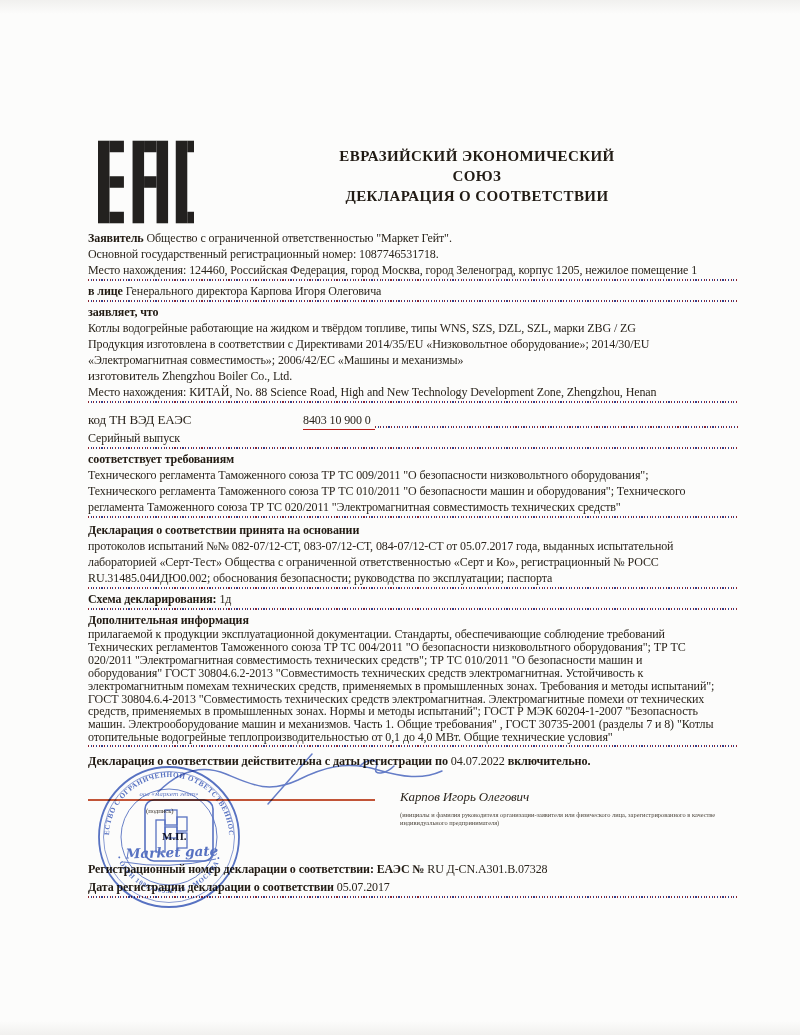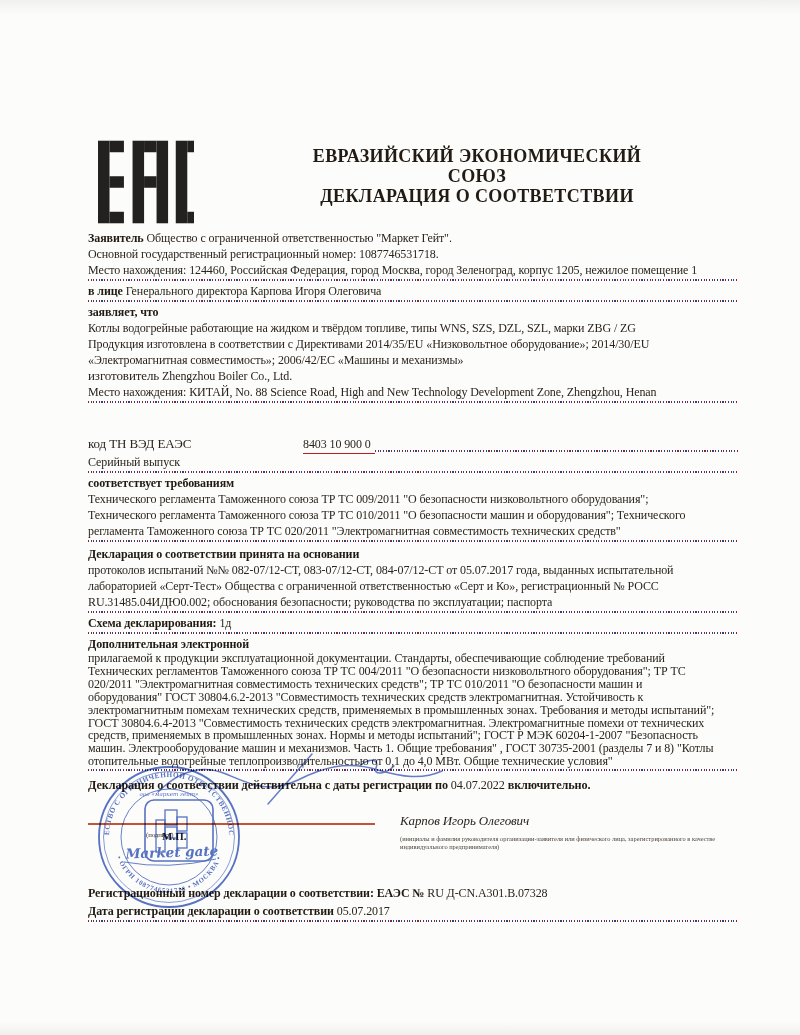--- a/index.html
+++ b/index.html
@@ -5,29 +5,29 @@
   html,body{margin:0;padding:0;background:#e8e8e8;}
   .doc{position:relative;width:800px;height:1035px;background:#fcfcfb;overflow:hidden;
        font-family:"Liberation Serif","DejaVu Serif",serif;color:#2a241c;}
   .doc::before,.doc::after{content:"";position:absolute;left:0;right:0;height:14px;
        background:linear-gradient(180deg,rgba(190,188,182,.18),rgba(255,255,255,0));}
   .doc::before{top:0;}
   .doc::after{bottom:0;transform:scaleY(-1);}
   .content{position:absolute;left:88px;top:140px;width:650px;font-size:12px;line-height:16px;letter-spacing:-0.1px;}
   .hdr{display:flex;height:84px;margin-bottom:6px;}
   .eac{flex:0 0 118px;padding-left:10px;}
-  .titles{flex:1;text-align:center;font-weight:bold;font-size:18px;line-height:20px;
+  .titles{flex:1;text-align:center;font-weight:bold;font-size:15px;line-height:20px;
           letter-spacing:.4px;padding-top:6px;color:#211b14;}
   .ln{white-space:nowrap;}
   b{font-weight:bold;color:#211a12;}
   .sm-b{font-weight:normal;font-size:13px;}
   .dotline{height:2px;margin:1px 0 2px 0;
      background:repeating-linear-gradient(90deg,#8a2430 0 1.1px,transparent 1.1px 2.7px,#2f3f8c 2.7px 3.8px,transparent 3.8px 5.4px);}
   .coderow{display:flex;align-items:baseline;margin-top:9px;}
-  .codelabel{display:inline-block;width:215px;margin-top:24px;}
+  .codelabel{display:inline-block;width:215px;}
   .codeval{border-bottom:1px solid #b91c1c;padding:0 4px 1px 0;}
   .codefill{flex:1;align-self:flex-end;height:2px;margin-bottom:2px;
      background:repeating-linear-gradient(90deg,#8a2430 0 1.1px,transparent 1.1px 2.7px,#2f3f8c 2.7px 3.8px,transparent 3.8px 5.4px);}
   .addl .ln{line-height:12.9px;}
   .validity{margin-top:6px;font-size:12.2px;}
   .sigblock{position:relative;height:86px;margin-top:4px;}
   .signame{position:absolute;left:312px;top:16px;font-size:13px;font-style:italic;}
   .sigcaption{position:absolute;left:312px;top:38px;width:330px;font-size:6.4px;line-height:7.6px;
               color:#4d463d;letter-spacing:0;white-space:normal;}
   .redline{position:absolute;left:0;top:26px;width:287px;height:1.6px;background:#c25437;}
@@ -104,21 +104,21 @@
 
     <div class="ln" style="margin-top:4px"><b>Декларация о соответствии принята на основании</b></div>
     <div class="ln">протоколов испытаний №№ 082-07/12-СТ, 083-07/12-СТ, 084-07/12-СТ от 05.07.2017 года, выданных испытательной</div>
     <div class="ln">лабораторией «Серт-Тест» Общества с ограниченной ответственностью «Серт и Ко», регистрационный № РОСС</div>
     <div class="ln">RU.31485.04ИДЮ0.002; обоснования безопасности; руководства по эксплуатации; паспорта</div>
     <div class="dotline"></div>
 
     <div class="ln"><b>Схема декларирования:</b> <span>1д</span></div>
     <div class="dotline"></div>
 
-    <div class="ln"><b>Дополнительная электронной</b></div>
+    <div class="ln"><b>Дополнительная информация</b></div>
     <div class="addl">
       <div class="ln">прилагаемой к продукции эксплуатационной документации. Стандарты, обеспечивающие соблюдение требований</div>
       <div class="ln">Технических регламентов Таможенного союза ТР ТС 004/2011 "О безопасности низковольтного оборудования"; ТР ТС</div>
       <div class="ln">020/2011 "Электромагнитная совместимость технических средств"; ТР ТС 010/2011 "О безопасности машин и</div>
       <div class="ln">оборудования" ГОСТ 30804.6.2-2013 "Совместимость технических средств электромагнитная. Устойчивость к</div>
       <div class="ln">электромагнитным помехам технических средств, применяемых в промышленных зонах. Требования и методы испытаний";</div>
       <div class="ln">ГОСТ 30804.6.4-2013 "Совместимость технических средств электромагнитная. Электромагнитные помехи от технических</div>
       <div class="ln">средств, применяемых в промышленных зонах. Нормы и методы испытаний"; ГОСТ Р МЭК 60204-1-2007 "Безопасность</div>
       <div class="ln">машин. Электрооборудование машин и механизмов. Часть 1. Общие требования" , ГОСТ 30735-2001 (разделы 7 и 8) "Котлы</div>
       <div class="ln">отопительные водогрейные теплопроизводительностью от 0,1 до 4,0 МВт. Общие технические условия"</div>

